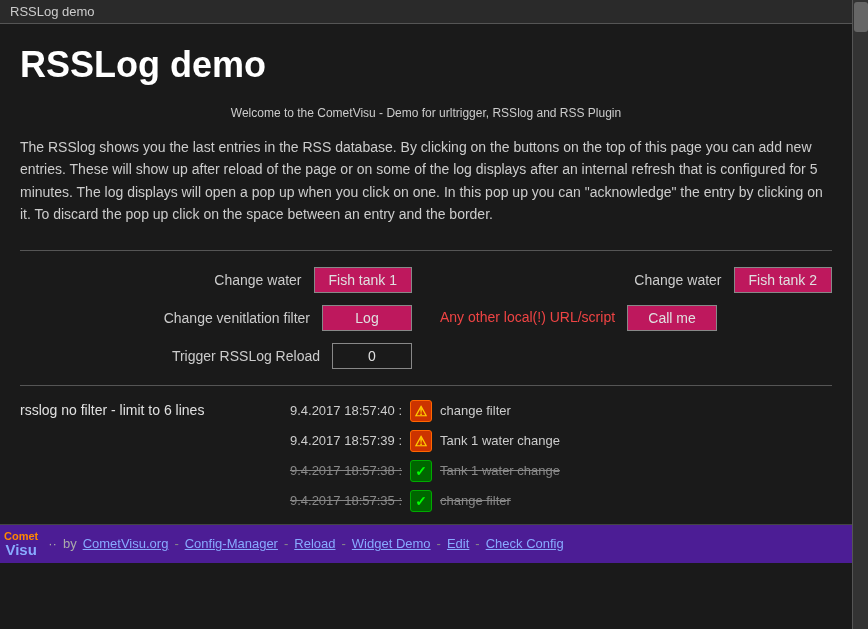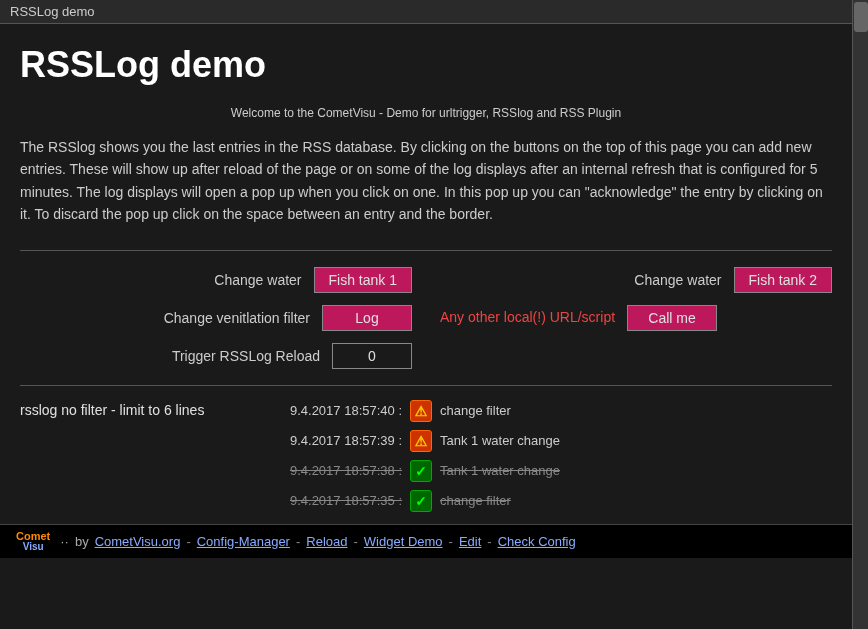--- a/index.html
+++ b/index.html
@@ -186,23 +186,23 @@
       align-items: flex-start;
       padding-top: 4px;
     }
 
     .log-right {
       flex: 1;
     }
 
     
     #footer {
-      background-color: #000000;
+      background-color: #4c1d95;
       border-top: 1px solid #444;
-      padding: 6px 16px;
+      padding: 6px 4px;
       display: flex;
       align-items: center;
       gap: 6px;
       font-size: 13px;
       margin-right: 16px;
     }
 
     #comet-logo {
       display: flex;
       flex-direction: column;
@@ -212,21 +212,21 @@
 
     #comet-logo .logo-top {
       color: #ff8800;
       font-size: 11px;
       font-weight: bold;
       line-height: 1;
     }
 
     #comet-logo .logo-bottom {
       color: #88aaff;
-      font-size: 10px;
+      font-size: 15px;
       font-weight: bold;
       line-height: 1;
     }
 
     .footer-link {
       color: #88aaff;
       text-decoration: underline;
       cursor: pointer;
     }
 

